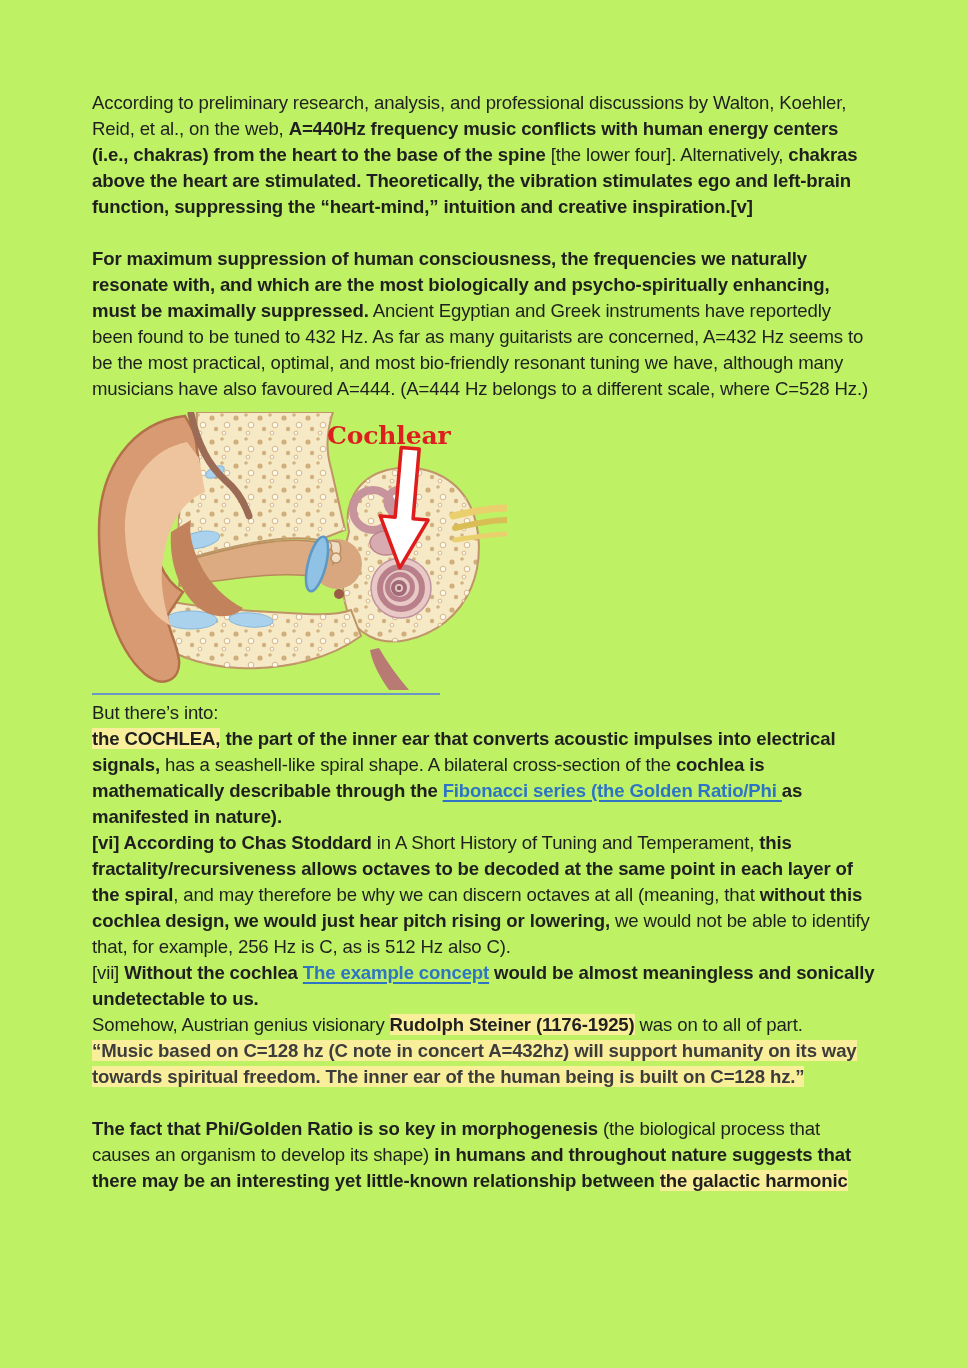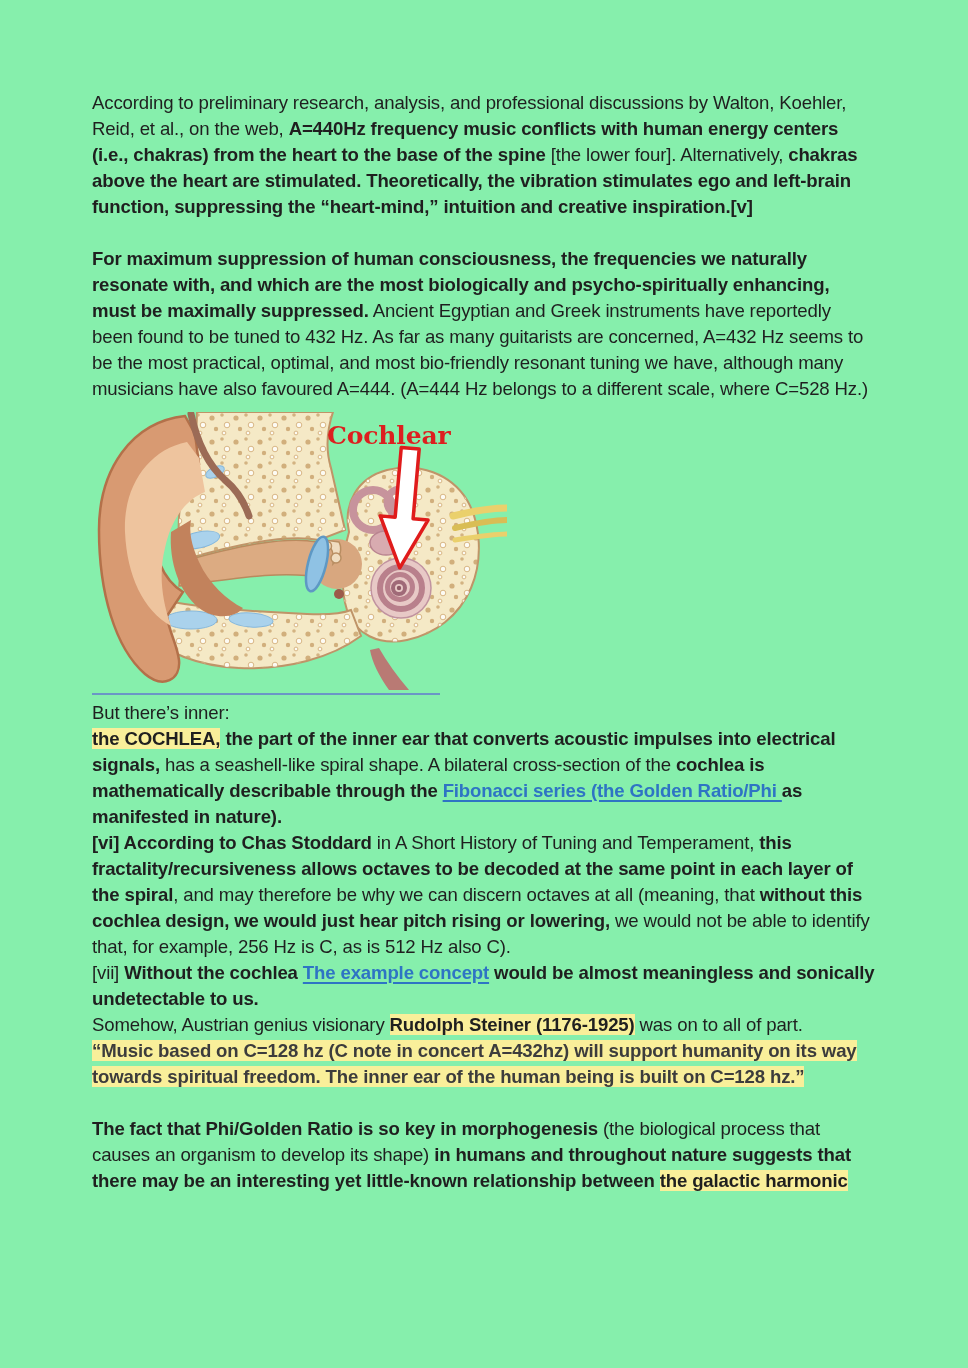--- a/index.html
+++ b/index.html
@@ -15,21 +15,21 @@
     width: 968px;
     height: 1368px;
     overflow: hidden;
     font-family: "Liberation Sans", sans-serif;
   }
   .page {
     box-sizing: border-box;
     width: 968px;
     height: 1368px;
     padding: 90px 92px 0 92px;
-    background: #86efac;
+    background: #bef264;
     color: var(--text);
     font-size: 18.6px;
     line-height: 26px;
     letter-spacing: -0.15px;
   }
   p.para { margin: 0; }
   p.blank { height: 26px; }
   .b { font-weight: 700; }
   .hl { background: var(--hl); }
   .gray { color: var(--quote); }
@@ -142,21 +142,21 @@
         <path d="M309,36 L327,36 L327,106 L342,106 L318,156 L294,106 L309,106 Z" fill="#ffffff" stroke="#e01b1b" stroke-width="3.5" stroke-linejoin="round"></path>
       </g>
 
       <text x="240" y="32" font-family="DejaVu Serif, serif" font-size="25" font-weight="bold" fill="#dd1f1f">Cochlear</text>
     </svg>
   </figure>
 
   <div class="divider"></div>
 
   <div id="text-bottom">
-      <p class="para"><span>But there’s inner:</span></p>
+      <p class="para"><span>But there’s into:</span></p>
       <p class="para"><span class="b hl">the COCHLEA,</span><span class="b"> the part of the inner ear that converts acoustic impulses into electrical signals,</span><span> has a seashell-like spiral shape. A bilateral cross-section of the </span><span class="b">cochlea is mathematically describable through the </span><a class="lnk b" href="#">Fibonacci series (the Golden Ratio/Phi </a><span class="b">as manifested in nature).</span></p>
       <p class="para"><span class="b">[vi] According to Chas Stoddard</span><span> in A Short History of Tuning and Temperament, </span><span class="b">this fractality/recursiveness allows octaves to be decoded at the same point in each layer of the spiral</span><span>, and may therefore be why we can discern octaves at all (meaning, that </span><span class="b">without this cochlea design, we would just hear pitch rising or lowering,</span><span> we would not be able to identify that, for example, 256 Hz is C, as is 512 Hz also C).</span></p>
       <p class="para"><span>[vii] </span><span class="b">Without the cochlea </span><a class="lnk b" href="#">The example concept</a><span class="b"> would be almost meaningless and sonically undetectable to us.</span></p>
       <p class="para"><span>Somehow, Austrian genius visionary </span><span class="b hl">Rudolph Steiner (1176-1925)</span><span> was on to all of part.</span></p>
       <p class="para"><span class="b hl gray">“Music based on C=128 hz (C note in concert A=432hz) will support humanity on its way towards spiritual freedom. The inner ear of the human being is built on C=128 hz.”</span></p>
       <p class="para blank"></p>
       <p class="para"><span class="b">The fact that Phi/Golden Ratio is so key in morphogenesis</span><span> (the biological process that causes an organism to develop its shape) </span><span class="b">in humans and throughout nature suggests that there may be an interesting yet little-known relationship between </span><span class="b hl">the galactic harmonic</span></p>
     </div>
 
 </div>

